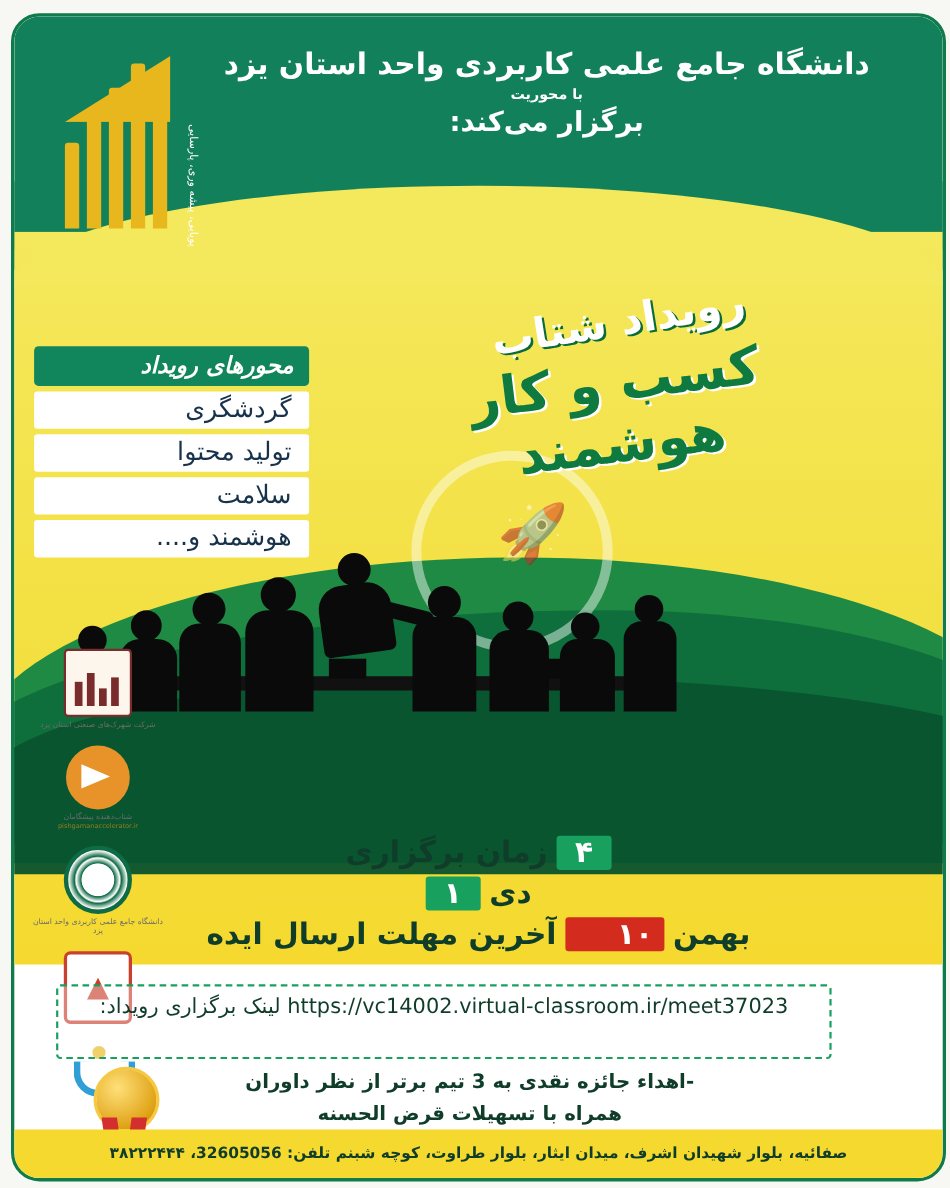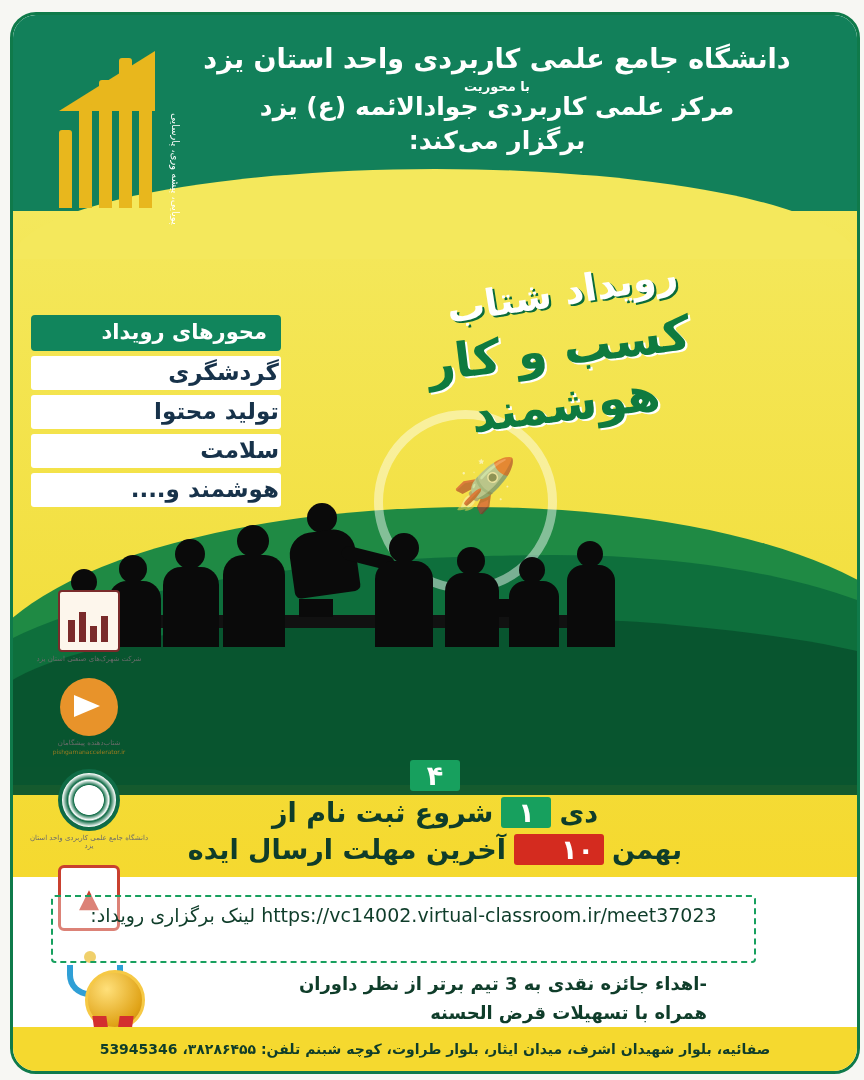--- a/index.html
+++ b/index.html
@@ -91,25 +91,25 @@
   }
   .rocket-glyph{
     position:absolute;right:340px;top:440px;font-size:52px;color:#6f7c3a;opacity:.55;z-index:4;
   }
   
   .topics{
     position:absolute;left:18px;top:300px;width:250px;z-index:7;text-align:right;
   }
   .topics-title{
     background:#11855c;color:#ffffff;font-size:21px;font-weight:bold;
-    padding:5px 14px 7px 14px;border-radius:4px;margin-bottom:5px;
+    padding:5px 14px 7px 14px;border-radius:4px;margin-bottom:5px;font-style:italic;
   }
   .topic-item{
-    background:#ffffff;color:#17324a;font-size:23px;font-weight:bold;
-    padding:3px 2px 5px 14px;margin-bottom:5px;border-radius:3px;
+    background:#ffffff;color:#17324a;font-size:23px;font-weight:normal;
+    padding:3px 16px 5px 14px;margin-bottom:5px;border-radius:3px;
   }
   
   .side-logos{position:absolute;left:16px;top:575px;width:120px;z-index:8;text-align:center;}
   .sl-item{margin-bottom:14px;}
   .sl-circle{
     width:58px;height:58px;border-radius:50%;background:#e8932a;margin:0 auto;
     position:relative;
   }
   .sl-circle::after{
     content:"";position:absolute;left:14px;top:17px;width:0;height:0;
@@ -163,21 +163,21 @@
   
   .links{
     position:absolute;left:38px;top:880px;width:705px;height:68px;z-index:9;
     border:2px dashed #17a05e;border-radius:4px;background:rgba(255,255,255,.35);
     padding:4px 10px;box-sizing:border-box;text-align:center;
   }
   .link-line{font-size:19px;color:#0f3d2a;font-weight:normal;line-height:1.55;}
   .link-url{direction:ltr;unicode-bidi:embed;}
   
   .prizes{
-    position:absolute;right:150px;top:955px;width:560px;z-index:9;text-align:right;direction:rtl;
+    position:absolute;right:150px;top:955px;width:560px;z-index:9;text-align:center;direction:rtl;
   }
   .prize-line{font-size:18px;font-weight:bold;color:#0f3d2a;line-height:1.6;}
   .medal{
     position:absolute;left:60px;top:955px;width:76px;height:86px;z-index:9;
   }
   .medal .disc{
     position:absolute;left:12px;top:0;width:54px;height:54px;border-radius:50%;
     background:radial-gradient(circle at 35% 30%,#ffe07a,#e0a317 70%,#b8780d);
     border:3px solid #f6c945;
   }
@@ -208,21 +208,20 @@
       <div class="bar b2"></div>
       <div class="bar b3"></div>
       <div class="bar b4"></div>
       <div class="bar b5"></div>
     </div>
     <div class="uast-side">پویایی، پیشه وری، پارسایی</div>
 
     <div class="header-text">
       <div class="h-line1">دانشگاه جامع علمی کاربردی واحد استان یزد</div>
       <div class="h-mehvar">با محوریت</div>
-      <div class="h-line2">مرکز علمی کاربردی جوادالائمه (ع) یزد</div>
       <div class="h-line3">برگزار می‌کند:</div>
     </div>
 
     <div class="body-yellow"></div>
     <div class="hill"></div>
     <div class="hill2"></div>
     <div class="hill3"></div>
 
     <div class="rocket-circle"></div>
     <div class="rocket-glyph">🚀</div>
@@ -301,25 +300,25 @@
       <div class="sil head" style="left:524px;top:46px;width:26px;height:26px;"></div>
       <div class="sil" style="left:514px;top:70px;width:48px;height:82px;border-radius:16px 16px 0 0;"></div>
 
       <div class="sil" style="left:246px;top:104px;width:34px;height:18px;"></div>
       <div class="sil" style="left:436px;top:104px;width:34px;height:18px;"></div>
     </div>
 
     <div class="dates">
       <div class="date-row">
         <span class="chip">۴</span>
+        <span>زمان برگزاری</span>
       </div>
       <div class="date-row">
         <span>دی</span>
         <span class="chip">۱</span>
-        <span>شروع ثبت نام از</span>
       </div>
       <div class="date-row">
         <span>بهمن</span>
         <span class="chip chip-red">۱۰</span>
         <span>آخرین مهلت ارسال ایده</span>
       </div>
     </div>
 
     <div class="links">
       <div class="link-line">
@@ -332,17 +331,17 @@
       <div class="disc"></div>
       <div class="rib r1"></div>
       <div class="rib r2"></div>
     </div>
     <div class="prizes">
       <div class="prize-line">-اهداء جائزه نقدی به 3 تیم برتر از نظر داوران</div>
       <div class="prize-line">همراه با تسهیلات قرض الحسنه</div>
     </div>
 
     <div class="footer">
-      <div class="footer-text">صفائیه، بلوار شهیدان اشرف، میدان ایثار، بلوار طراوت، کوچه شبنم تلفن: ۳۸۲۸۶۴۵۵، 53945346</div>
+      <div class="footer-text">صفائیه، بلوار شهیدان اشرف، میدان ایثار، بلوار طراوت، کوچه شبنم تلفن: 32605056، ۳۸۲۲۲۴۴۴</div>
     </div>
 
   </div>
 </div>
 
 </body></html>

